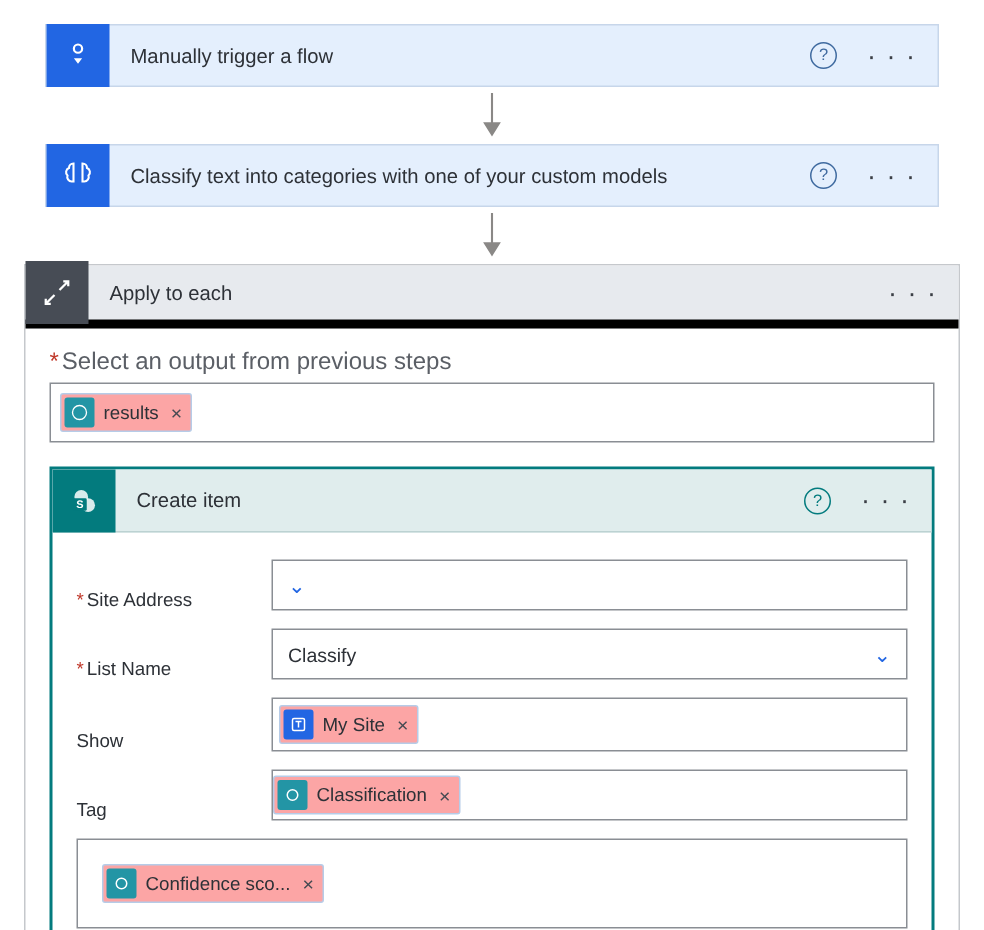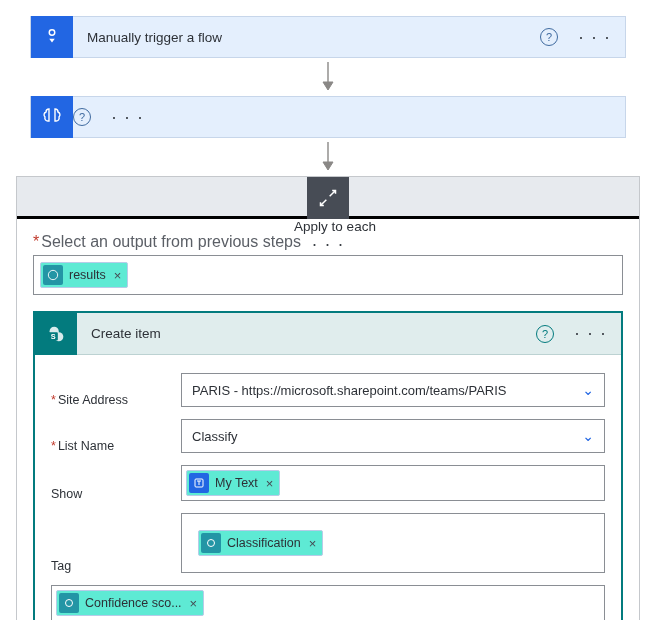--- a/index.html
+++ b/index.html
@@ -14,21 +14,21 @@
   .step-title { flex: 1; padding-left: 14px; font-size: 13.5px; font-weight: 400; color: #2d3137; }
   .help-icon { width: 18px; height: 18px; border: 1.4px solid #406ba0; border-radius: 50%; display: flex; align-items: center; justify-content: center; font-size: 11px; color: #406ba0; margin-right: 6px; cursor: pointer; }
   .dots { font-size: 18px; letter-spacing: 1px; padding: 0 14px; color: #3b3f46; cursor: pointer; }
   .arrow-wrap { display: flex; justify-content: center; padding: 4px 0; }
   .arrow-svg { stroke: #8a8886; fill: #8a8886; }
   .apply-each { border: 1px solid #c5c8cc; background: #fff; }
   .body-pad { padding: 14px 16px 20px; }
   .label { font-size: 16px; color: #5b5f66; margin-bottom: 4px; }
   .req::before { content: "*"; color: #c0392b; margin-right: 2px; }
   .token-input { border: 1px solid #8a8e94; background: #fff; padding: 6px; display: flex; align-items: center; min-height: 34px; }
-  .token { display: inline-flex; align-items: center; background: #5eead4; border: 1px solid #b6cce8; border-radius: 2px; padding: 2px 6px 2px 2px; gap: 6px; font-size: 12.5px; color: #2d3137; }
+  .token { display: inline-flex; align-items: center; background: #fca5a5; border: 1px solid #b6cce8; border-radius: 2px; padding: 2px 6px 2px 2px; gap: 6px; font-size: 12.5px; color: #2d3137; }
   .token-icon { width: 20px; height: 20px; border-radius: 2px; display: flex; align-items: center; justify-content: center; color: #fff; }
   .t-blue { background: #2266e3; }
   .t-teal-alt { background: #2395a5; }
   .token-x { color: #454a52; cursor: pointer; padding-left: 2px; font-size: 13px; }
   .create-item { border: 2px solid #037b7e; background: #fff; margin-top: 16px; }
   .ci-head { background: #e0eded; border-bottom: 1px solid #bcd2d2; display: flex; align-items: center; height: 42px; }
   .fields { padding: 18px 16px 6px; }
   .row { display: flex; align-items: flex-end; margin-bottom: 12px; }
   .row-label { width: 130px; padding-top: 8px; font-size: 12.5px; color: #2d3137; }
   .row-label.req::before { content: "*"; color: #c0392b; margin-right: 2px; }
@@ -63,34 +63,35 @@
     </svg>
 </div>
 
 <div style="padding: 0 14px;">
 <div class="step-card step-bg-blue">
   <div class="sq sq-blue">
     <svg width="24" height="24" viewBox="0 0 24 24" fill="none" stroke="#fff" stroke-width="1.4">
           <path d="M9 4a3 3 0 00-3 3 3 3 0 00-1 5 3 3 0 003 4h1V4zM15 4a3 3 0 013 3 3 3 0 011 5 3 3 0 01-3 4h-1V4z"></path>
         </svg>
   </div>
+  <div class="step-title">Classify text into categories with one of your custom models</div>
   <div class="help-icon">?</div>
   <div class="dots">· · ·</div>
 </div>
 </div>
 
 <div class="arrow-wrap">
   <svg class="arrow-svg" width="16" height="30" viewBox="0 0 16 30">
       <line x1="8" y1="0" x2="8" y2="22" stroke-width="1.4"></line>
       <path d="M3 20 L8 28 L13 20 Z"></path>
     </svg>
 </div>
 
 <div class="apply-each">
-  <div class="step-card step-bg-grey" style="border:none;border-bottom:3px solid #000000;flex-direction:column;">
+  <div class="step-card step-bg-grey" style="border:none;border-bottom:6px solid #000000;">
     <div class="sq sq-dark">
       <svg width="20" height="20" viewBox="0 0 24 24" fill="none" stroke="#fff" stroke-width="1.8">
           <path d="M17 3h4v4M21 3l-7 7M7 21H3v-4M3 21l7-7"></path>
         </svg>
     </div>
     <div class="step-title">Apply to each</div>
     <div class="dots">· · ·</div>
   </div>
 
   <div class="body-pad">
@@ -120,21 +121,20 @@
         <div class="step-title">Create item</div>
         <div class="help-icon" style="border-color:#037b7e;color:#037b7e;">?</div>
         <div class="dots">· · ·</div>
       </div>
 
       <div class="fields">
         <div class="row">
           <div class="row-label req">Site Address</div>
           <div class="row-input-wrap">
             <div class="combo">
-              <span class="combo-val">PARIS - https://microsoft.sharepoint.com/teams/PARIS</span>
               <span class="chev">⌄</span>
             </div>
           </div>
         </div>
 
         <div class="row">
           <div class="row-label req">List Name</div>
           <div class="row-input-wrap">
             <div class="combo">
               <span class="combo-val">Classify</span>
@@ -147,47 +147,47 @@
           <div class="row-label">Show</div>
           <div class="row-input-wrap">
             <div class="token-input" style="padding:4px;">
               <span class="token">
                 <span class="token-icon t-blue">
                   <svg width="12" height="12" viewBox="0 0 24 24" fill="#fff">
                       <rect x="4" y="4" width="16" height="16" rx="2" fill="none" stroke="#fff" stroke-width="2"></rect>
                       <path d="M8 8h8M12 8v8" stroke="#fff" stroke-width="2"></path>
                     </svg>
                 </span>
-                <span>My Text</span>
+                <span>My Site</span>
                 <span class="token-x">×</span>
               </span>
             </div>
           </div>
         </div>
 
         <div class="row">
           <div class="row-label">Tag</div>
           <div class="row-input-wrap">
-            <div class="token-input" style="padding:16px;">
+            <div class="token-input" style="padding:0;">
               <span class="token">
                 <span class="token-icon t-teal-alt">
                   <svg width="12" height="12" viewBox="0 0 24 24" fill="none" stroke="#fff" stroke-width="2">
                       <circle cx="12" cy="12" r="7"></circle>
                     </svg>
                 </span>
                 <span>Classification</span>
                 <span class="token-x">×</span>
               </span>
             </div>
           </div>
         </div>
 
         <div class="row">
           <div class="row-input-wrap">
-            <div class="token-input" style="padding:4px;">
+            <div class="token-input" style="padding:16px;">
               <span class="token">
                 <span class="token-icon t-teal-alt">
                   <svg width="12" height="12" viewBox="0 0 24 24" fill="none" stroke="#fff" stroke-width="2">
                       <circle cx="12" cy="12" r="7"></circle>
                     </svg>
                 </span>
                 <span>Confidence sco...</span>
                 <span class="token-x">×</span>
               </span>
             </div>

